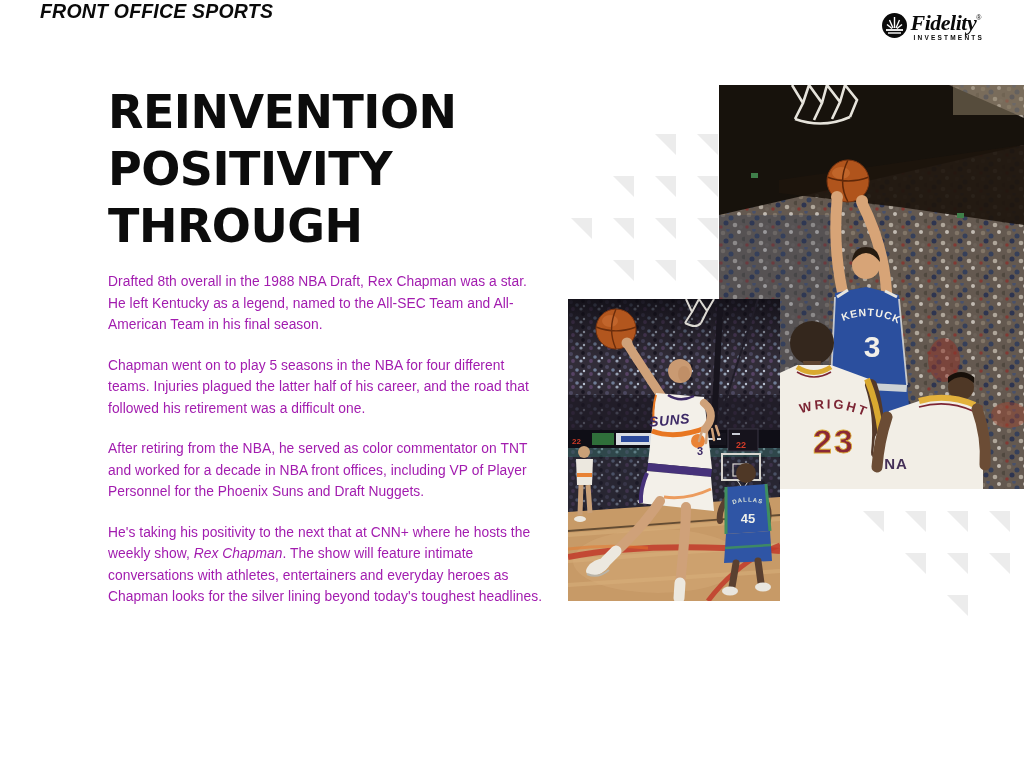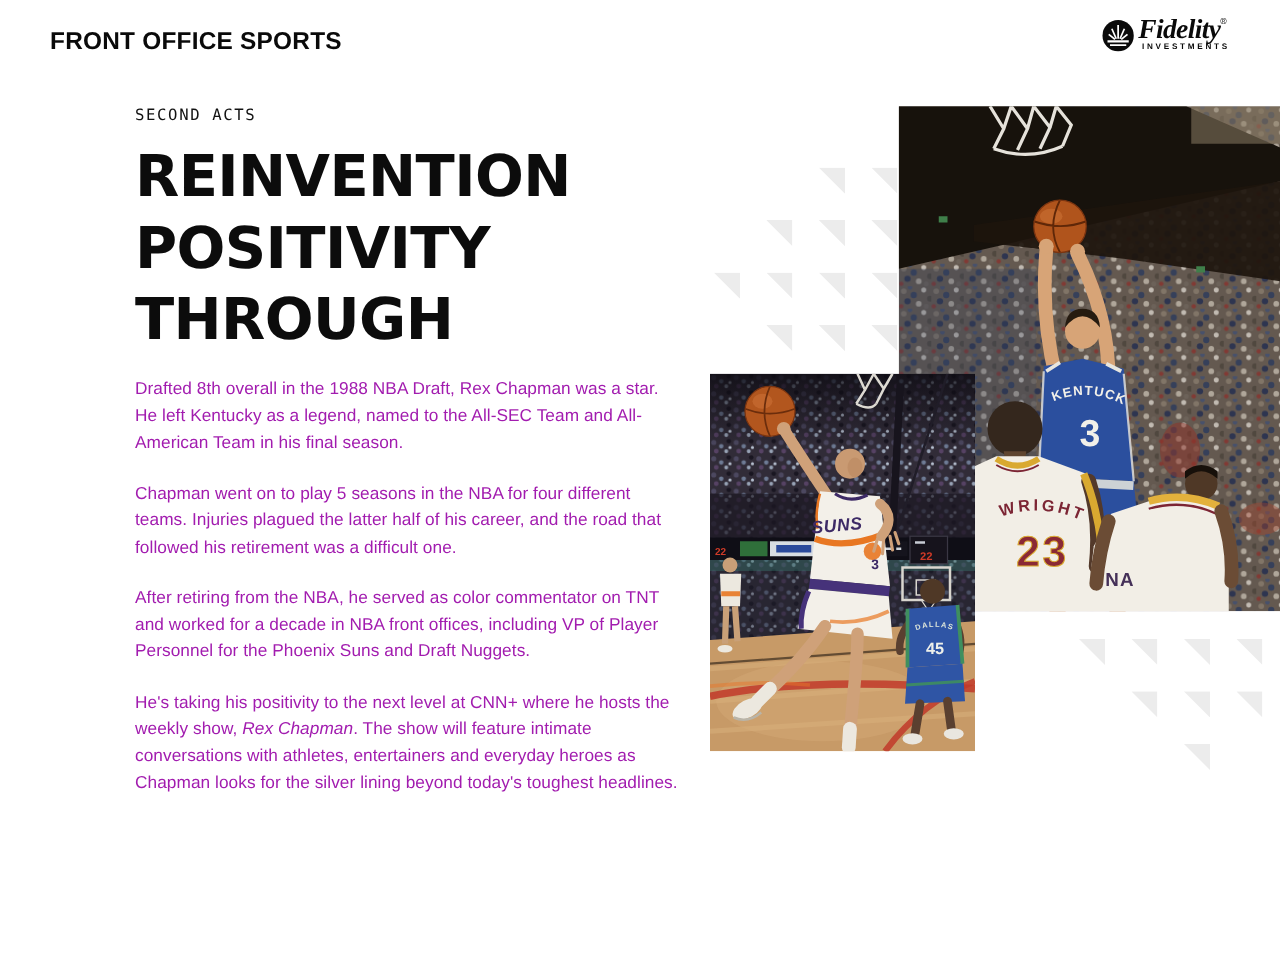--- a/index.html
+++ b/index.html
@@ -1,24 +1,24 @@
 <!DOCTYPE html>
 <html><head>
 <meta charset="utf-8">
 <style>
   *{box-sizing:border-box}
   html,body{margin:0;padding:0}
   body{width:1024px;height:770px;position:relative;overflow:hidden;background:#ffffff;
        font-family:"Liberation Sans",sans-serif;color:#17171a}
 
   
-  .brand{position:absolute;left:40px;top:22px;font-weight:900;
+  .brand{position:absolute;left:40px;top:0;font-style:italic;font-weight:900;
          font-size:19.5px;letter-spacing:.2px;color:#0a0a0a;cursor:pointer;z-index:4;
          font-family:"Liberation Sans",sans-serif}
-  .fidelity{position:absolute;top:12px;right:40px;display:flex;align-items:flex-end;
+  .fidelity{position:absolute;top:12px;right:40px;display:flex;align-items:flex-start;
             gap:3px;cursor:pointer;z-index:4}
   .fid-icon svg{display:block}
   .fid-text{display:flex;flex-direction:column;line-height:1}
   .fid-word-row{display:flex;align-items:flex-start}
   .fid-word{font-family:"Liberation Serif",serif;font-style:italic;font-weight:bold;
             font-size:22px;letter-spacing:-.5px;color:#0a0a0a}
   .fid-reg{font-size:7px;margin-top:2px;color:#0a0a0a}
   .fid-sub{font-size:6.5px;font-weight:bold;letter-spacing:2.2px;color:#0a0a0a;
            margin-top:1px;padding-left:3px}
 
@@ -89,30 +89,29 @@
       <span class="fid-word-row">
         <span class="fid-word">Fidelity</span>
         <span class="fid-reg">®</span>
       </span>
       <span class="fid-sub">INVESTMENTS</span>
     </span>
   </div>
 </header>
 
 <main class="article">
-  <div class="eyebrow">SECOND ACTS</div>
   <h1 class="title">
     <span>REINVENTION</span>
     <span>POSITIVITY</span>
     <span>THROUGH</span>
   </h1>
   <p>Drafted 8th overall in the 1988 NBA Draft, Rex Chapman was a star. He left Kentucky as a legend, named to the All-SEC Team and All-American Team in his final season.</p>
   <p>Chapman went on to play 5 seasons in the NBA for four different teams. Injuries plagued the latter half of his career, and the road that followed his retirement was a difficult one.</p>
   <p>After retiring from the NBA, he served as color commentator on TNT and worked for a decade in NBA front offices, including VP of Player Personnel for the Phoenix Suns and Draft Nuggets.</p>
-  <p><span>He's taking his positivity to the next level at CNN+ where he hosts the weekly show, </span><em>Rex Chapman</em><span>. The show will feature intimate conversations with athletes, entertainers and everyday heroes as Chapman looks for the silver lining beyond today's toughest headlines.</span></p>
+  <p><span>He's taking his positivity to the next that at CNN+ where he hosts the weekly show, </span><em>Rex Chapman</em><span>. The show will feature intimate conversations with athletes, entertainers and everyday heroes as Chapman looks for the silver lining beyond today's toughest headlines.</span></p>
 </main>
 
 <figure class="photo" id="photo-big">
 <svg viewBox="0 0 305 404" preserveAspectRatio="none">
   <defs>
     <pattern id="crowd1" width="26" height="18" patternUnits="userSpaceOnUse">
       <rect width="26" height="18" fill="#6b5e50"></rect>
       <circle cx="4" cy="4" r="2.3" fill="#8d7f6c"></circle>
       <circle cx="12" cy="7" r="2.5" fill="#35415c"></circle>
       <circle cx="20" cy="3" r="2" fill="#d9d1c3"></circle>

